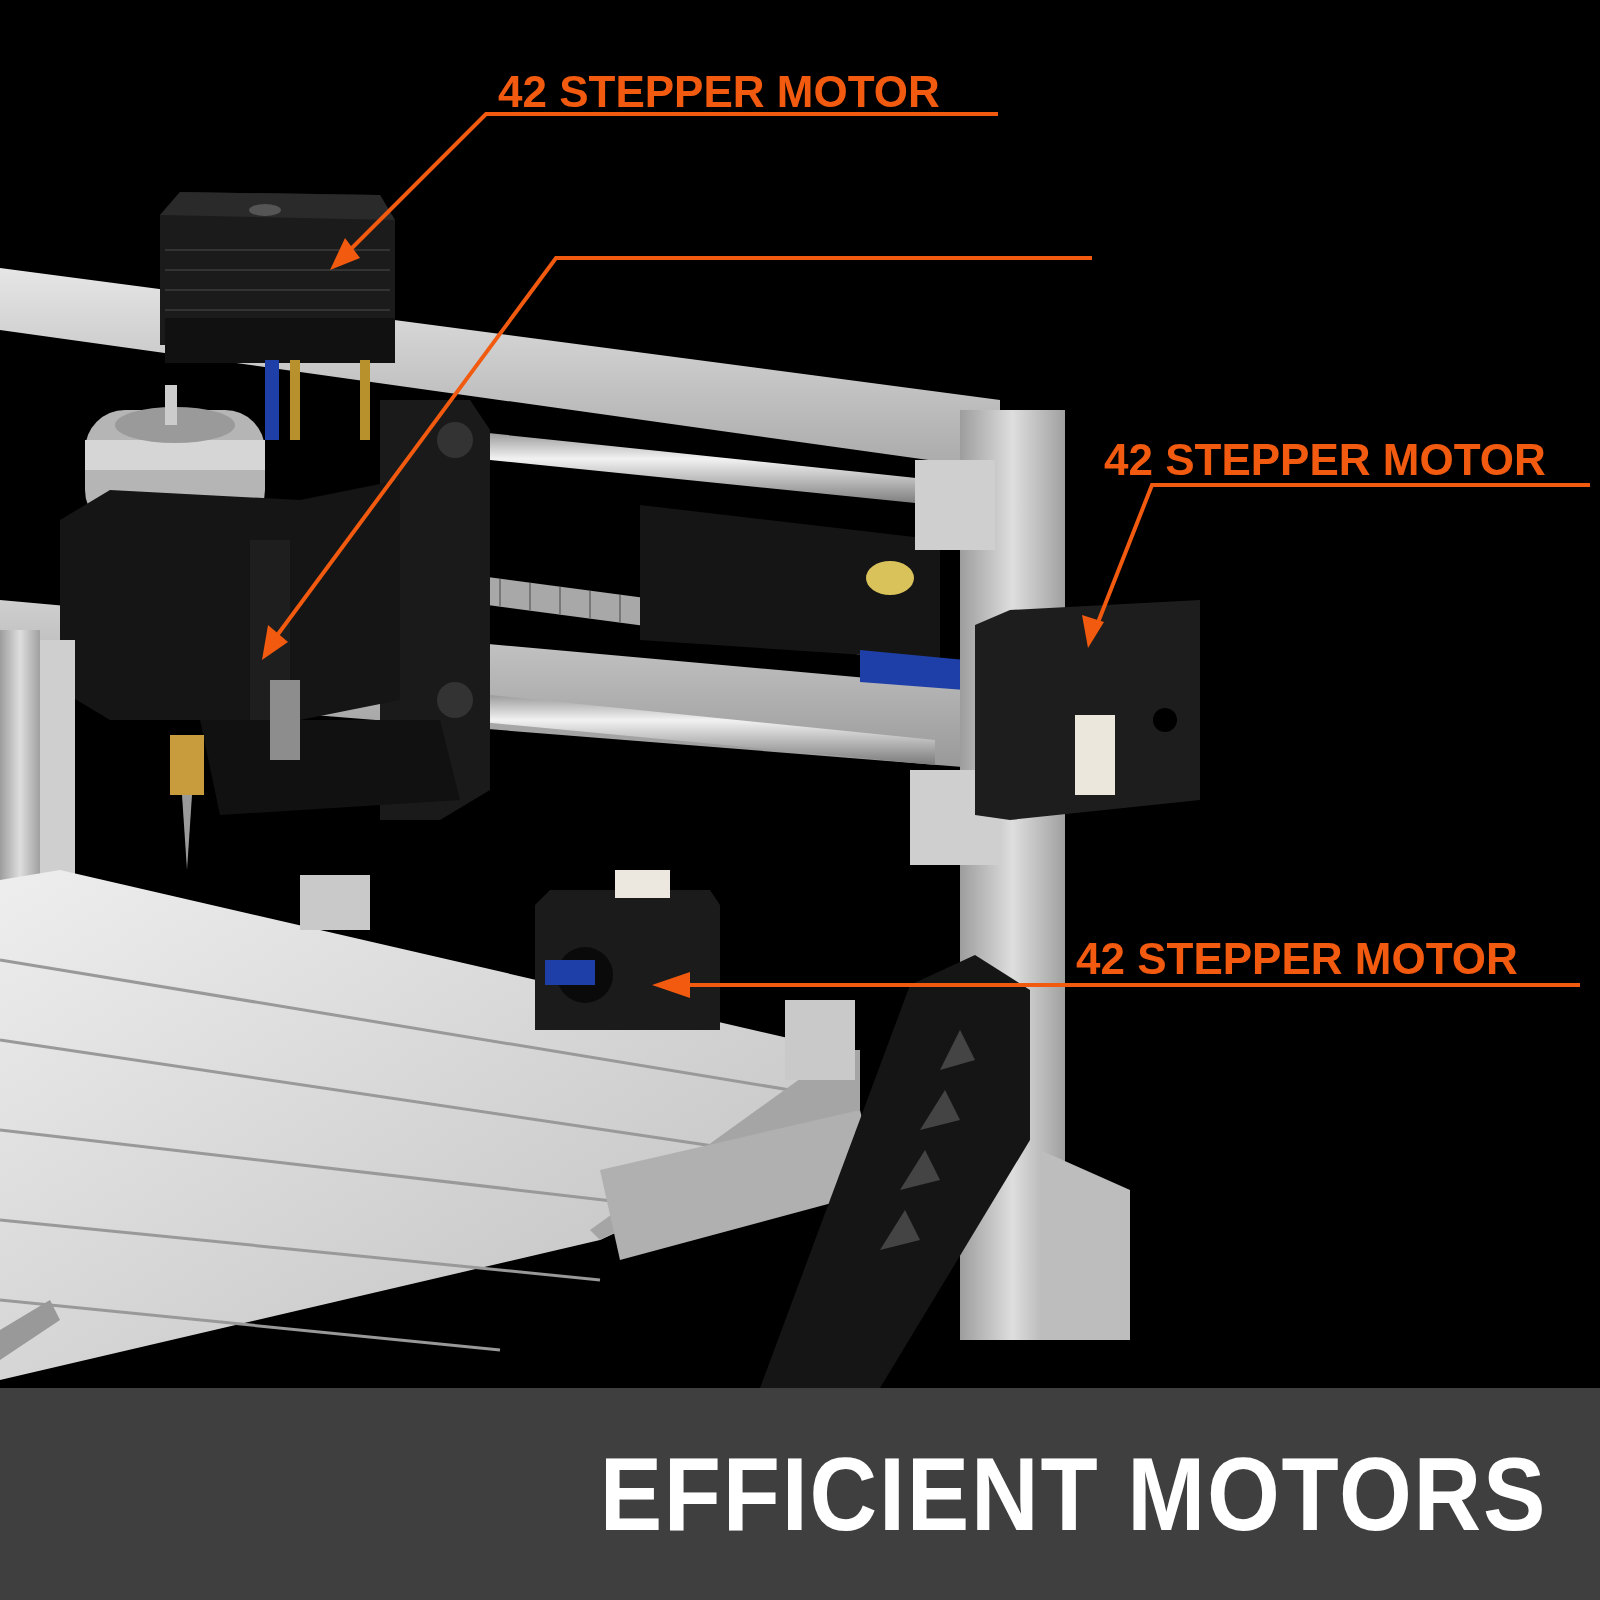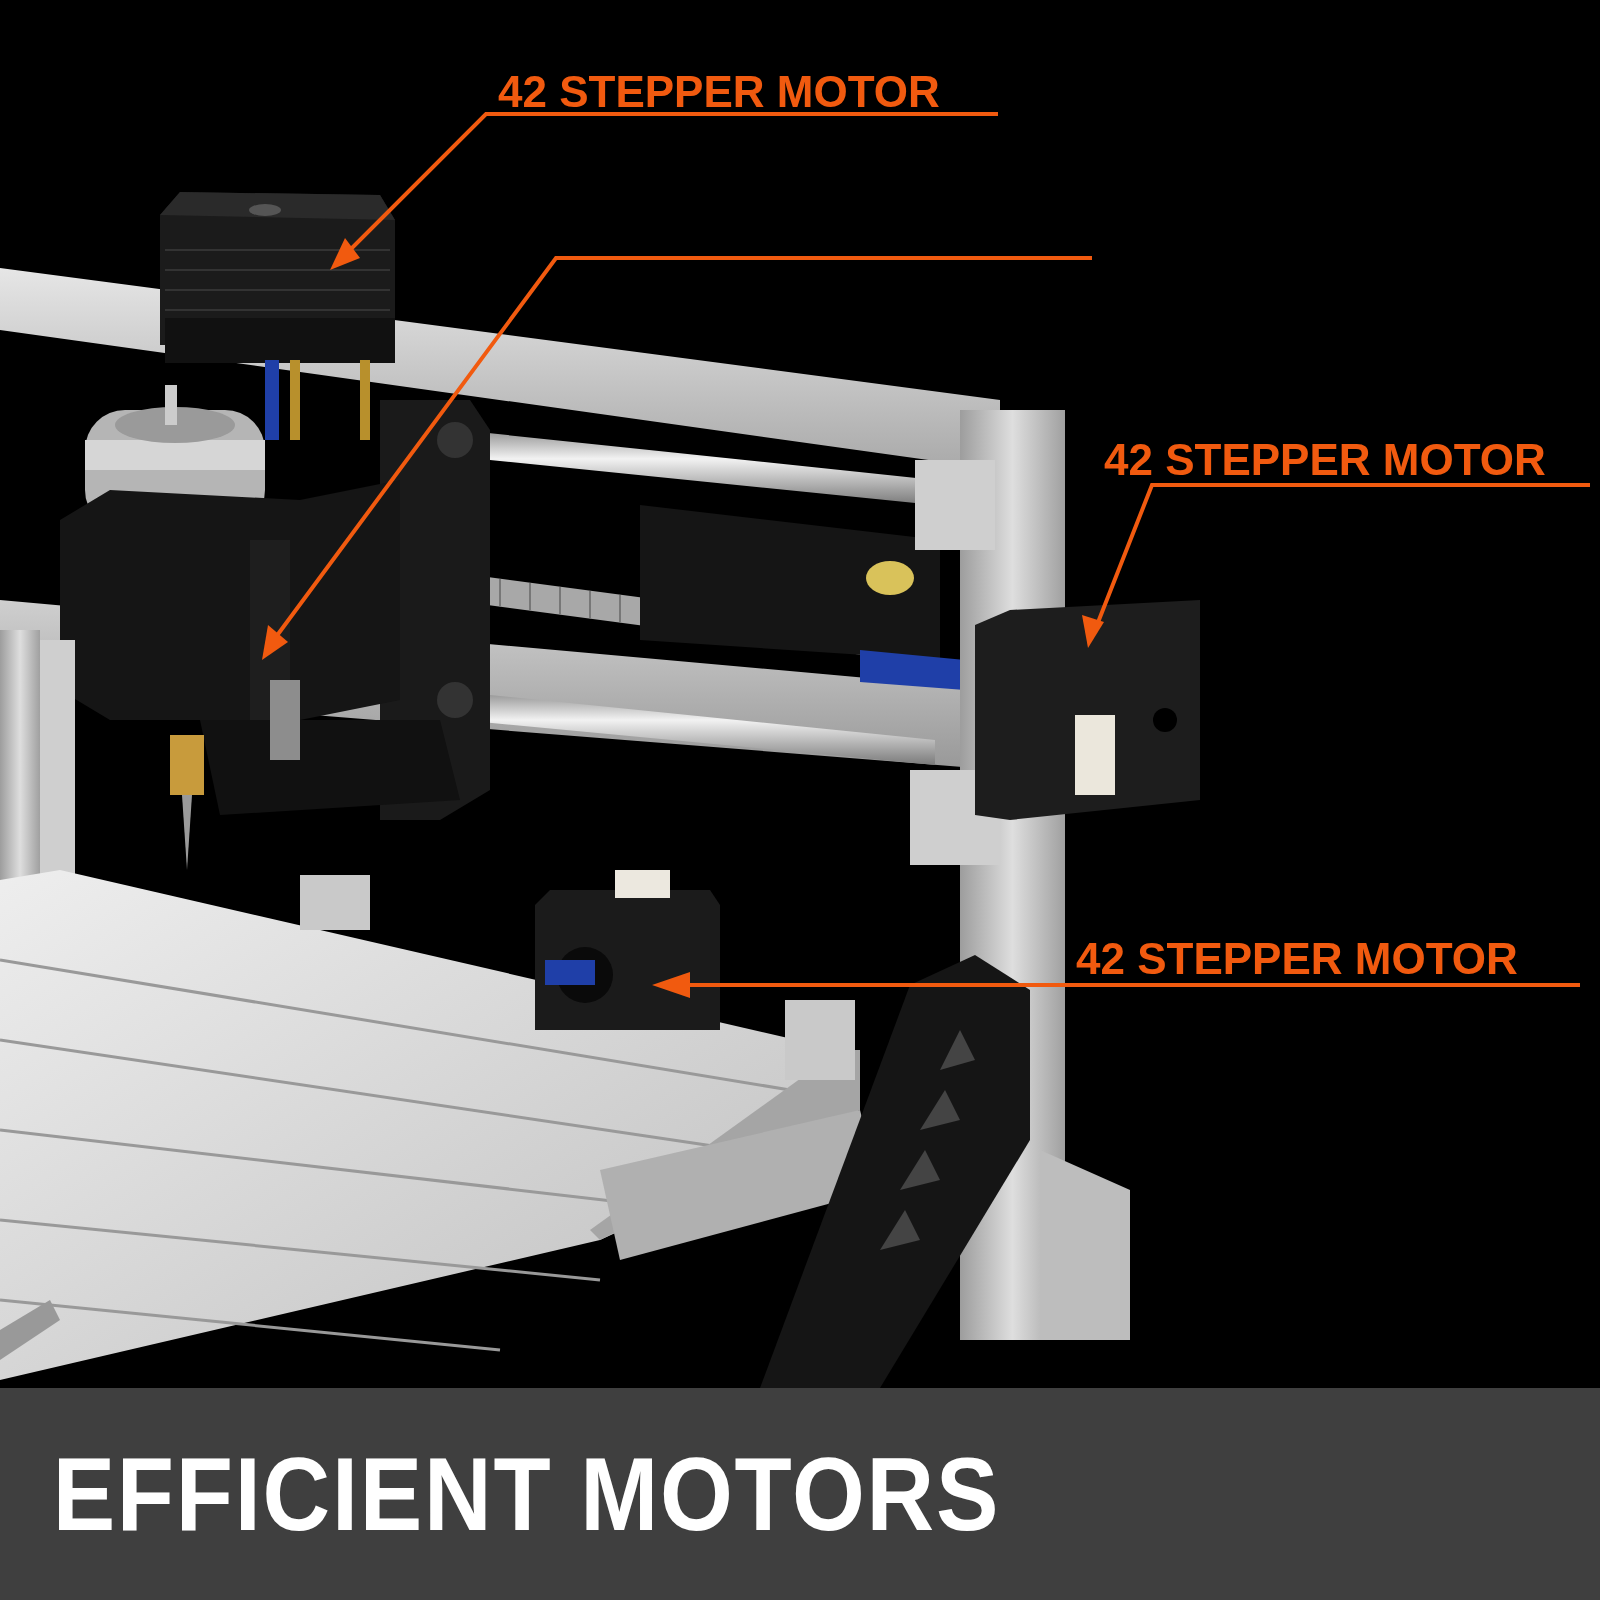--- a/index.html
+++ b/index.html
@@ -1,19 +1,19 @@
 <!DOCTYPE html>
 <html><head>
 <meta charset="utf-8">
 <style>
   html,body{margin:0;padding:0;}
   body{width:1600px;height:1600px;position:relative;overflow:hidden;background:#ffffff;font-family:"Liberation Sans",sans-serif;}
   .scene{position:absolute;left:0;top:0;width:1600px;height:1388px;overflow:hidden;background:#000000;padding-left:16px;}
   .callout{position:absolute;color:#f15a0f;font-weight:bold;font-size:44px;letter-spacing:0px;white-space:nowrap;line-height:1;}
-  .banner{position:absolute;left:0;top:1388px;width:1600px;height:212px;background:#3f3f3f;display:flex;align-items:center;justify-content:flex-start;}
+  .banner{position:absolute;left:0;top:1388px;width:1600px;height:212px;background:#3f3f3f;display:flex;align-items:center;justify-content:flex-end;}
   .banner-text{color:#fff;font-weight:bold;font-size:104px;letter-spacing:2px;transform:scaleX(0.9);font-family:"Liberation Sans",sans-serif;}
   svg{position:absolute;left:0;top:0;}
 </style>
 </head>
 <body>
 
 <div class="scene">
   <svg width="1600" height="1388" viewBox="0 0 1600 1388">
     <defs>
       <linearGradient id="alu" x1="0" y1="0" x2="0" y2="1">

